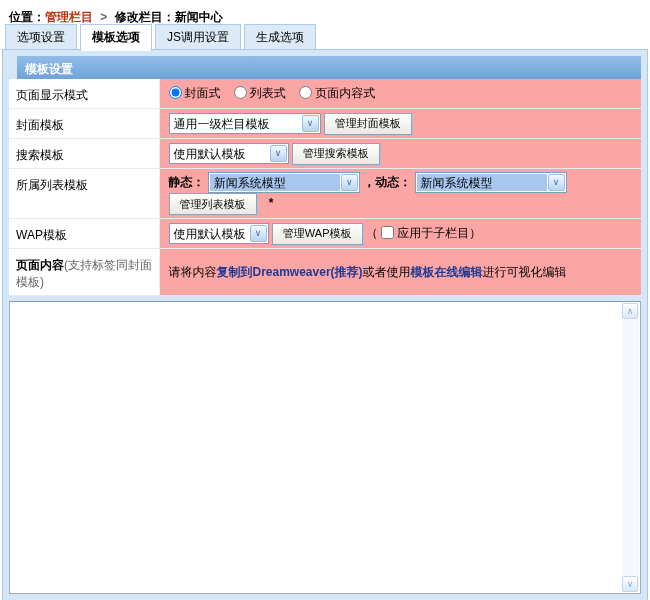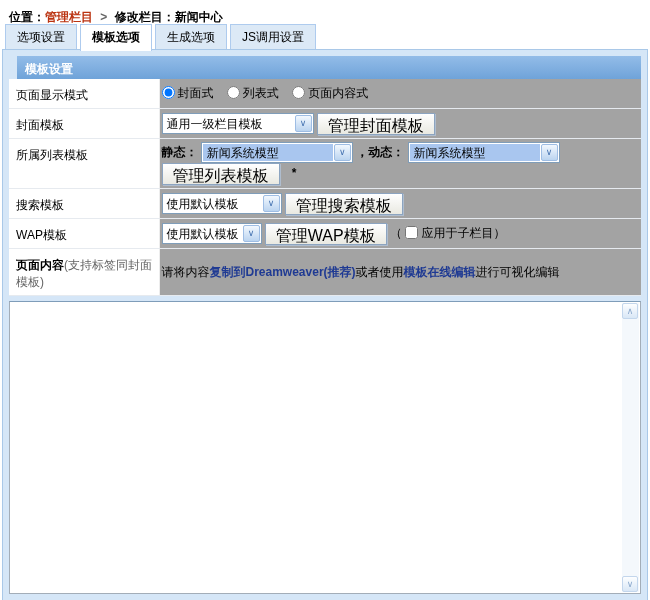--- a/index.html
+++ b/index.html
@@ -18,39 +18,39 @@
   .tab.active { background: #fff; font-weight: bold; padding-bottom: 5px; margin-bottom: -2px; z-index: 3; position: relative; }
 
   
   .panel { margin: 0 2px; border: 1px solid #A9C8E8; background: #D5E6F7; padding: 6px; }
   .panel-header { background: linear-gradient(#93BCE8, #6FA3D9); color: #fff; font-weight: bold;
                   padding: 5px 8px; height: 23px; margin-left: 8px; }
 
   table.form { width: 100%; border-collapse: collapse; background: #fff; table-layout: fixed; }
   td.lbl { width: 150px; padding: 8px 4px 4px 7px; border-right: 1px solid #EDEDED;
            border-bottom: 1px solid #E6EAEF; vertical-align: top; background: #fff; }
-  td.val { padding: 3px 4px 3px 2px; border-bottom: 1px solid #E6EAEF; background: #a3a3a3; }
+  td.val { padding: 3px 4px 3px 9px; border-bottom: 1px solid #E6EAEF; background: #fca5a5; }
   .lbl-note { color: #666; }
   .note-text { color: #333; }
 
   .radio-group label { margin-right: 10px; cursor: pointer; }
   input[type=radio], input[type=checkbox] { vertical-align: -2px; margin-right: 3px; }
 
   
   .xp-select { display: inline-flex; align-items: stretch; height: 21px; border: 1px solid #7F9DB9;
                background: #fff; vertical-align: middle; cursor: default; }
   .xp-select .txt { flex: 1; padding: 2px 4px 0; white-space: nowrap; overflow: hidden; }
   .xp-select.hl .txt { background: #A9C6EF; margin: 1px 0 1px 1px; padding-top: 1px; }
   .xp-select .arrow-btn { width: 17px; margin: 1px; border: 1px solid #9EBDE4; border-radius: 2px;
                background: linear-gradient(#F2F8FE, #BBD4F0); color: #4472B0; font-size: 9px;
                line-height: 15px; text-align: center; cursor: pointer; }
 
   
   .xp-btn { height: 22px; padding: 2px 10px; border: 1px solid #8CA4C0;
-            background: linear-gradient(#FFFFFF, #E9E9E1); font-size: 16px; cursor: pointer;
+            background: linear-gradient(#FFFFFF, #E9E9E1); font-size: 11px; cursor: pointer;
             font-family: inherit; box-shadow: 1px 1px 0 #AFBDCE; vertical-align: middle; }
   .bold-inline { font-weight: bold; }
   .req-mark { margin-left: 9px; font-weight: bold; }
   .link-blue { color: #1F3A93; font-weight: bold; cursor: pointer; }
 
   
   .editor { margin-top: 5px; height: 293px; background: #fff; border: 1px solid #A3ADB8;
             border-top-color: #7F9DB9; position: relative; }
   .sb-track { position: absolute; top: 1px; right: 1px; bottom: 1px; width: 17px; background: #F4F8FC; }
   .sb-btn { position: absolute; left: 0; width: 16px; height: 16px; border: 1px solid #C3D6EC;
@@ -64,22 +64,22 @@
 
 <div class="breadcrumb">
   <span>位置：</span><span class="link-red">管理栏目</span>
   <span class="sep">&gt;</span>
   <span>修改栏目：新闻中心</span>
 </div>
 
 <div class="tabbar">
   <div class="tab">选项设置</div>
   <div class="tab active">模板选项</div>
+  <div class="tab">JS调用设置</div>
   <div class="tab">生成选项</div>
-  <div class="tab">JS调用设置</div>
 </div>
 
 <div class="panel">
   <div class="panel-header">模板设置</div>
 
   <table class="form">
     <tbody>
         <tr>
       <td class="lbl">页面显示模式</td>
       <td class="val radio-group">
@@ -92,44 +92,44 @@
       <td class="lbl">封面模板</td>
       <td class="val">
         <span class="xp-select" style="width:152px">
           <span class="txt">通用一级栏目模板</span>
           <span class="arrow-btn">∨</span>
         </span>
         <button class="xp-btn">管理封面模板</button>
       </td>
     </tr>
     <tr>
+      <td class="lbl">搜索模板</td>
+      <td class="val">
+        <span class="xp-select" style="width:120px">
+          <span class="txt">使用默认模板</span>
+          <span class="arrow-btn">∨</span>
+        </span>
+        <button class="xp-btn">管理搜索模板</button>
+      </td>
+    </tr>
+    <tr>
       <td class="lbl">所属列表模板</td>
       <td class="val">
         <span class="bold-inline">静态：</span>
         <span class="xp-select hl" style="width:152px">
           <span class="txt">新闻系统模型</span>
           <span class="arrow-btn">∨</span>
         </span>
         <span class="bold-inline">，动态：</span>
         <span class="xp-select hl" style="width:152px">
           <span class="txt">新闻系统模型</span>
           <span class="arrow-btn">∨</span>
         </span>
         <button class="xp-btn">管理列表模板</button>
         <span class="req-mark">*</span>
-      </td>
-    </tr>
-    <tr>
-      <td class="lbl">搜索模板</td>
-      <td class="val">
-        <span class="xp-select" style="width:120px">
-          <span class="txt">使用默认模板</span>
-          <span class="arrow-btn">∨</span>
-        </span>
-        <button class="xp-btn">管理搜索模板</button>
       </td>
     </tr>
     <tr>
       <td class="lbl">WAP模板</td>
       <td class="val">
         <span class="xp-select" style="width:100px">
           <span class="txt">使用默认模板</span>
           <span class="arrow-btn">∨</span>
         </span>
         <button class="xp-btn">管理WAP模板</button>

